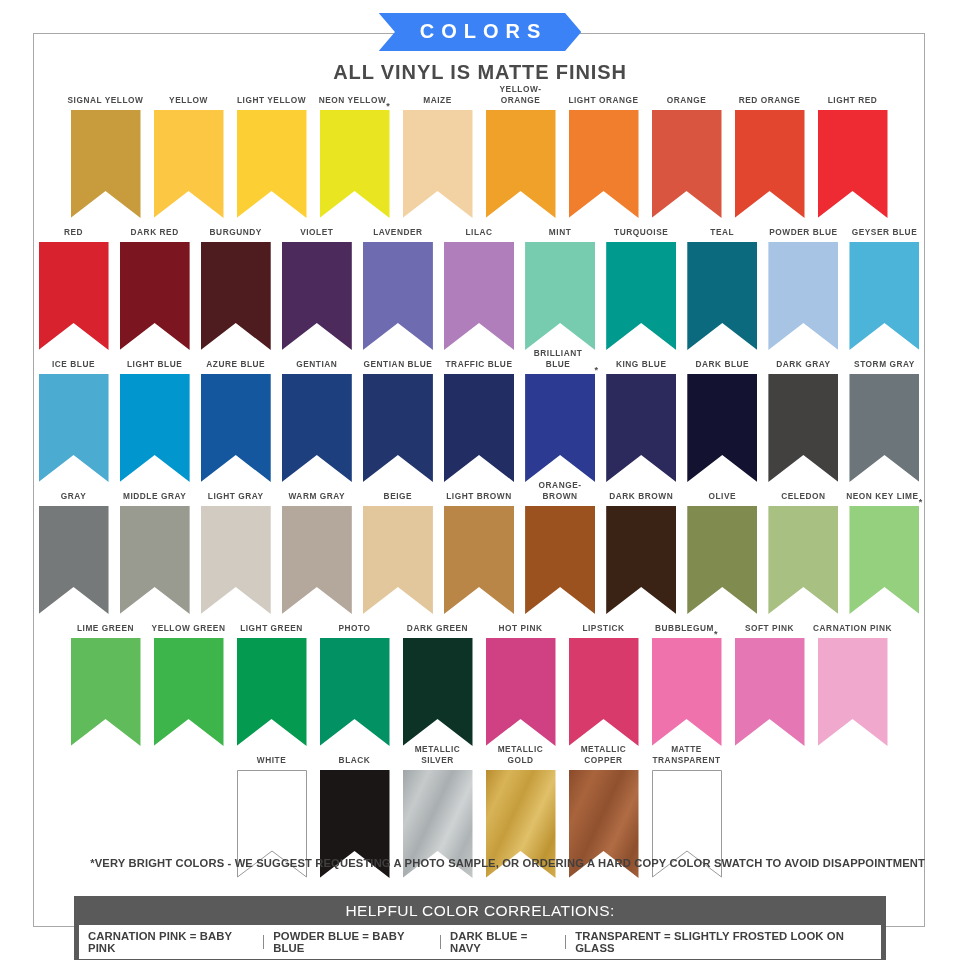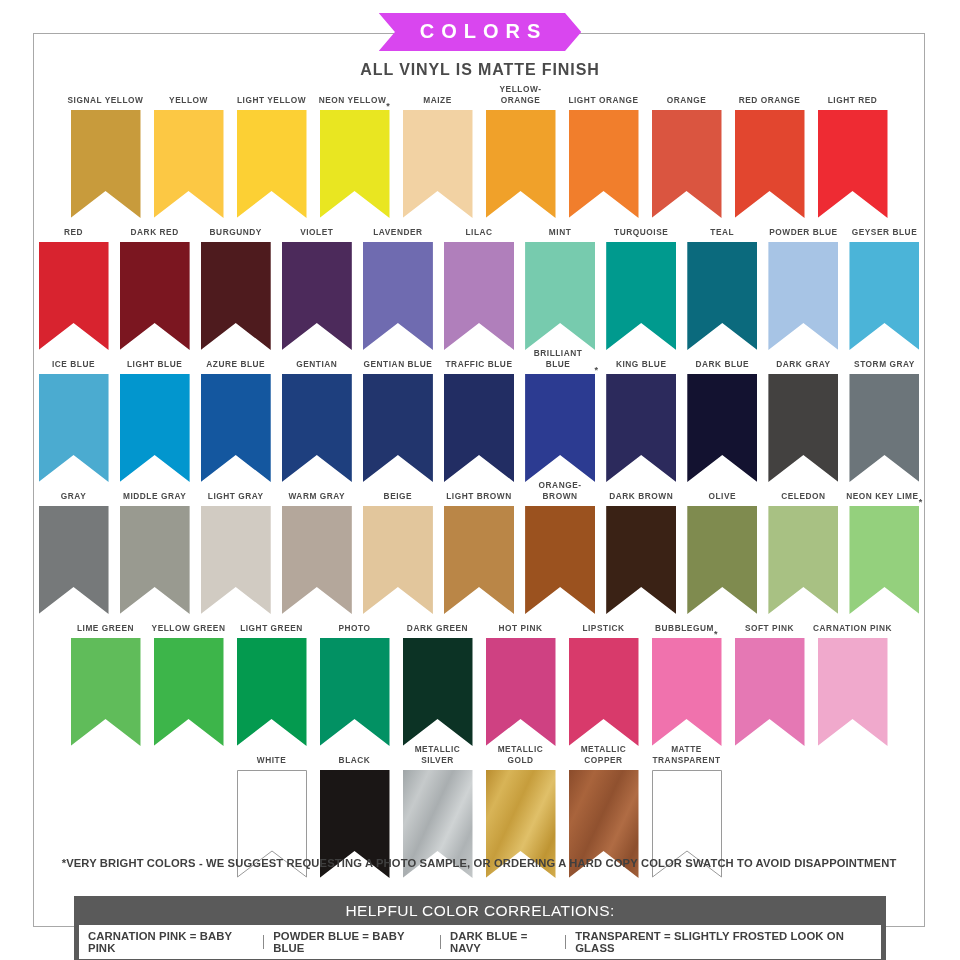--- a/index.html
+++ b/index.html
@@ -47,21 +47,21 @@
     font-size: 20px;
     letter-spacing: 7px;
     font-weight: bold;
     -webkit-clip-path: polygon(0 0, 100% 0, 100% 100%, 0 100%, 5.5% 50%);
     clip-path: polygon(0% 0%, 100% 0%, 92% 0%, 100% 50%, 92% 100%, 0% 100%, 8% 50%);
     text-indent: 7px;
   }
   .ribbon-span { position: relative; top: -1px; }
   #subtitle {
     margin-top: 10px;
-    font-size: 16px;
+    font-size: 20px;
     font-weight: bold;
     letter-spacing: 0.9px;
     color: #4a4a4a;
   }
 
   
   #rows {
     position: absolute;
     left: 33px;
     top: 88px;
@@ -111,21 +111,21 @@
     position: relative;
   }
   .flag.outlined svg { display: block; }
 
   
   #footnote {
     position: absolute;
     left: 33px;
     top: 857px;
     width: 892px;
-    text-align: center;
+    text-align: right;
     font-size: 11.2px;
     font-weight: bold;
     letter-spacing: 0.15px;
     color: #3f3f3f;
   }
   #correlations {
     position: absolute;
     left: 74px;
     top: 896px;
     width: 812px;
@@ -159,21 +159,21 @@
     height: 14px;
     background: #8a8a8a;
   }
 </style>
 </head>
 <body>
 
 <div id="page-frame"></div>
 
 <div id="header">
-  <div class="ribbon" style="background: #d946ef;">
+  <div class="ribbon" style="background: #3b82f6;">
     <span class="ribbon-span">COLORS</span>
   </div>
   <div id="subtitle">ALL VINYL IS MATTE FINISH</div>
 </div>
 
 <div id="rows">
     <div class="row">
       <div class="swatch">
         <div class="swatch-label"><span>SIGNAL YELLOW</span></div>
         <div class="flag" style="background: rgb(200, 155, 60);"></div>

